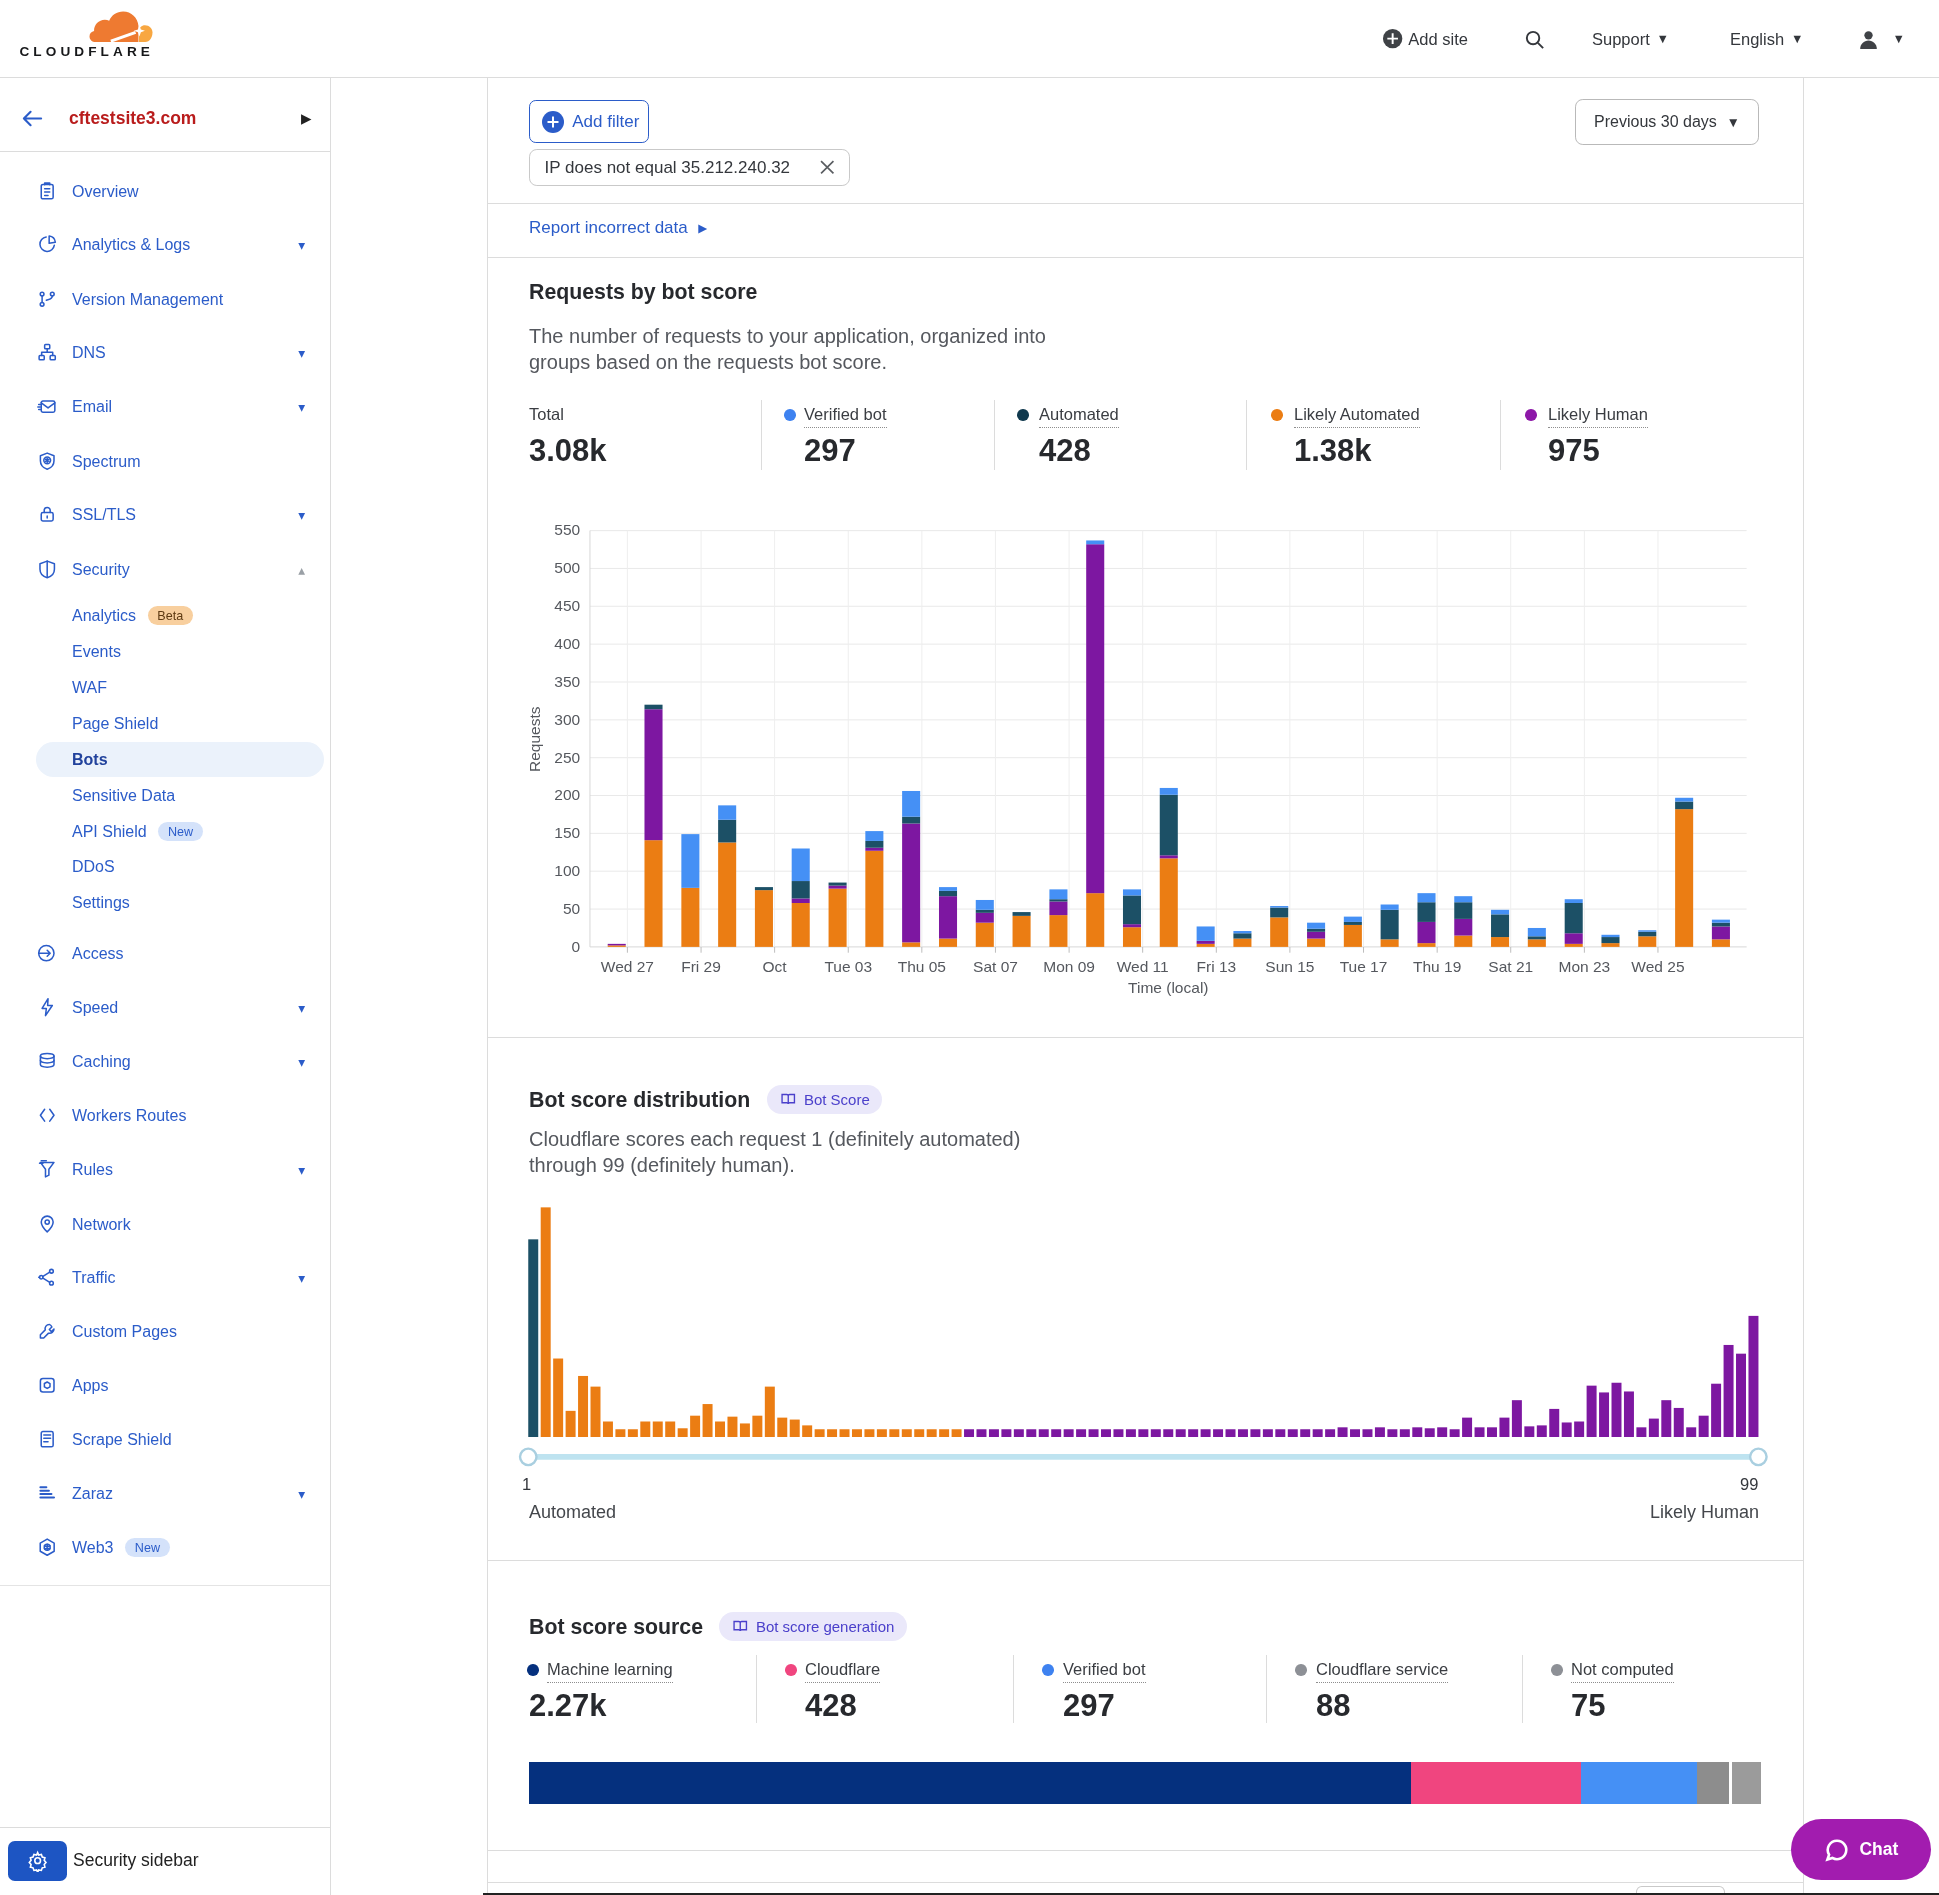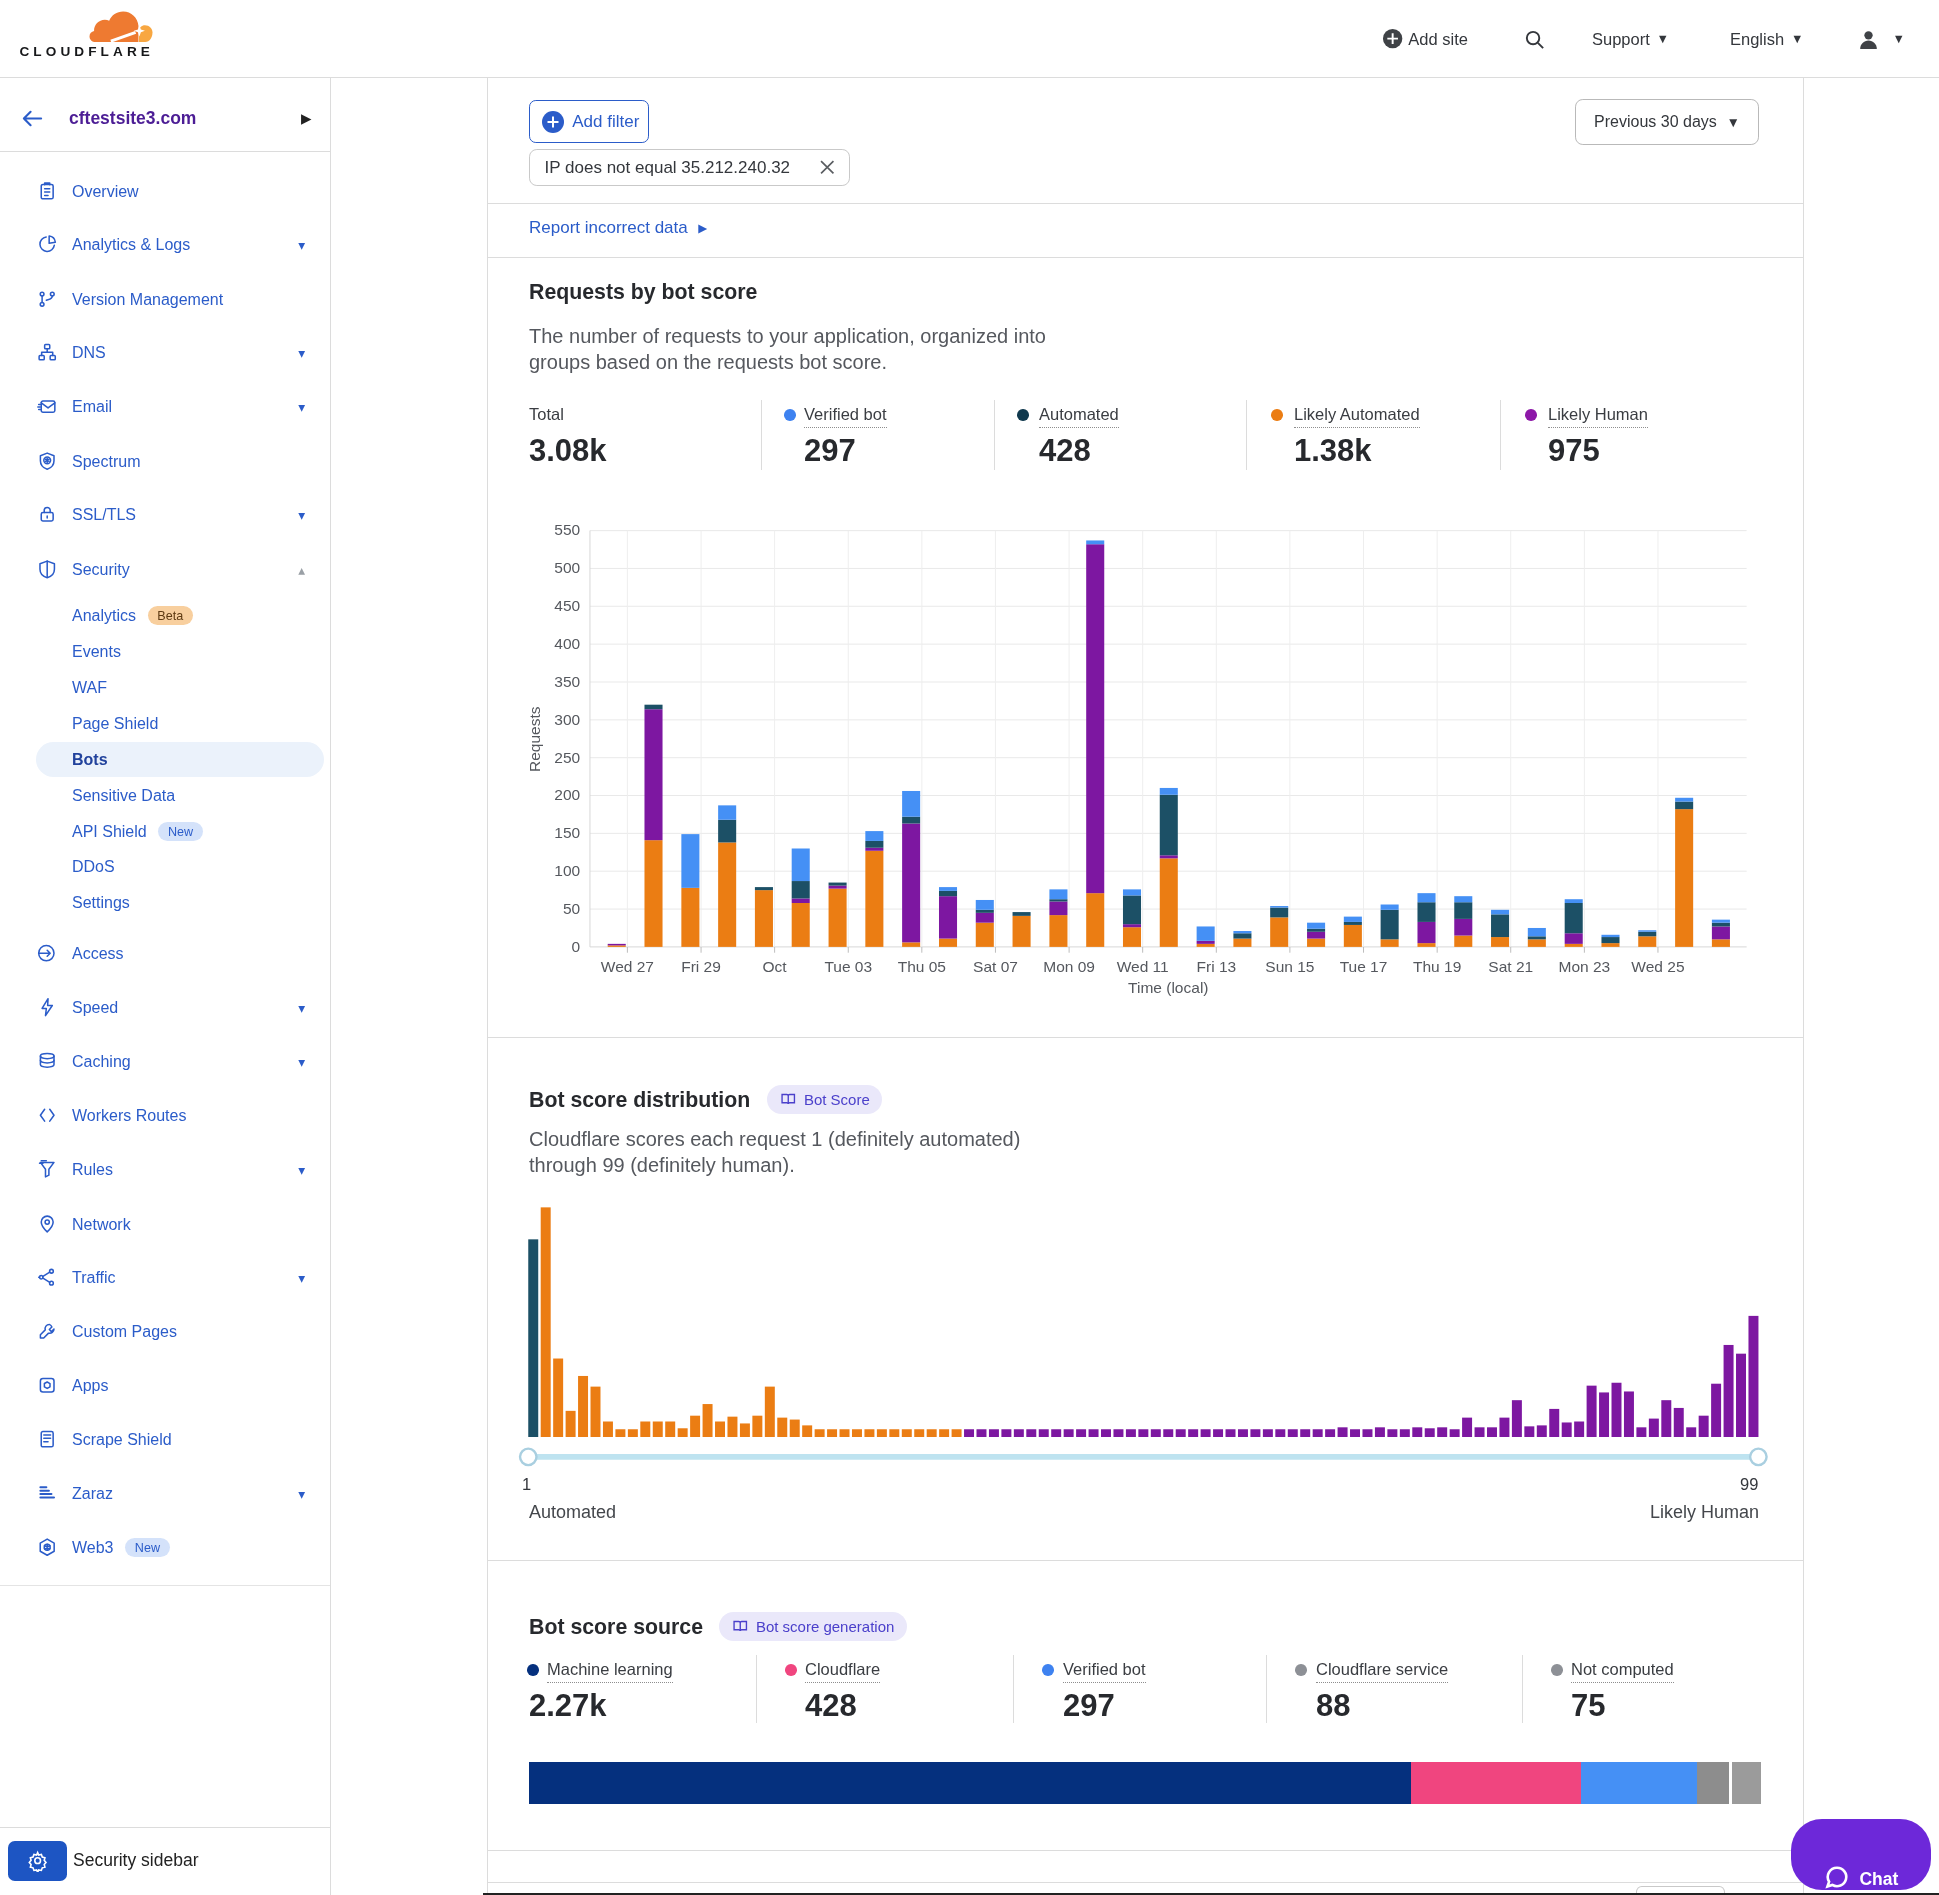--- a/index.html
+++ b/index.html
@@ -70,21 +70,21 @@
         <path d="M4 21c0-4.4 3.6-8 8-8s8 3.6 8 8z"></path>
       </svg>
     <span class="hcaret" style="margin-left:11.6px">▼</span>
   </div>
 </div>
 
 <div id="sidebar">
   <svg class="abs" style="left:21.3px;top:29px" width="23" height="23" viewBox="0 0 24 24" fill="none" stroke="#2B5CC9" stroke-width="2.2" stroke-linecap="round" stroke-linejoin="round">
       <path d="M21 12H3M10 5l-7 7 7 7"></path>
     </svg>
-  <div class="abs" style="left:69px;top:30px;font-size:17.5px;font-weight:bold;color:#4c1d95">cftestsite3.com</div>
+  <div class="abs" style="left:69px;top:30px;font-size:17.5px;font-weight:bold;color:#b91c1c">cftestsite3.com</div>
   <div class="abs" style="left:301px;top:32px;font-size:13.6px;color:#222">▶</div>
   <div class="hline" style="left:0;top:73px;width:331px"></div>
   <div class="nrow" style="top:96px">
       <svg class="nicon" viewBox="0 0 24 24" fill="none" stroke="#2B5CC9" stroke-width="1.8" stroke-linecap="round" stroke-linejoin="round">
         <rect x="5" y="4" width="14" height="17" rx="2"></rect>
         <path d="M9 4.5V2.5h6v2"></path>
         <path d="M9 9h6M9 13h6M9 17h4"></path>
       </svg>
       <span class="nlabel">Overview</span>
     </div>
@@ -647,19 +647,19 @@
 <div class="statval" style="left:1316px;top:1688px">88</div>
 <div class="dot" style="left:1551px;top:1664px;background:#8D9096"></div>
 <div class="statlab" style="left:1571px;top:1660px">Not computed</div>
 <div class="statval" style="left:1571px;top:1688px">75</div>
 <div class="abs" style="left:529px;top:1762px;width:882px;height:42px;background:#05307E"></div>
 <div class="abs" style="left:1411px;top:1762px;width:170px;height:42px;background:#F0457F"></div>
 <div class="abs" style="left:1581px;top:1762px;width:116px;height:42px;background:#4590F5"></div>
 <div class="abs" style="left:1697px;top:1762px;width:32px;height:42px;background:#8D8D8D"></div>
 <div class="abs" style="left:1732px;top:1762px;width:29px;height:42px;background:#9B9B9B"></div>
 
-<div class="abs" style="left:1791px;top:1819px;width:140px;height:71px;border-radius:31px;background:#6d28d9;display:flex;align-items:flex-end;justify-content:center">
+<div class="abs" style="left:1791px;top:1819px;width:140px;height:61px;border-radius:31px;background:#a21caf;display:flex;align-items:center;justify-content:center">
   <svg width="26" height="26" viewBox="0 0 24 24" fill="none" stroke="#fff" stroke-width="2.4">
       <path d="M12 3.5a8.5 8.5 0 11-4.3 15.8L3.2 20.8l1.5-4.4A8.5 8.5 0 0112 3.5z"></path>
     </svg>
   <span style="color:#fff;font-size:17.5px;font-weight:bold;margin-left:9.7px">Chat</span>
 </div>
 
 
 </body></html>

